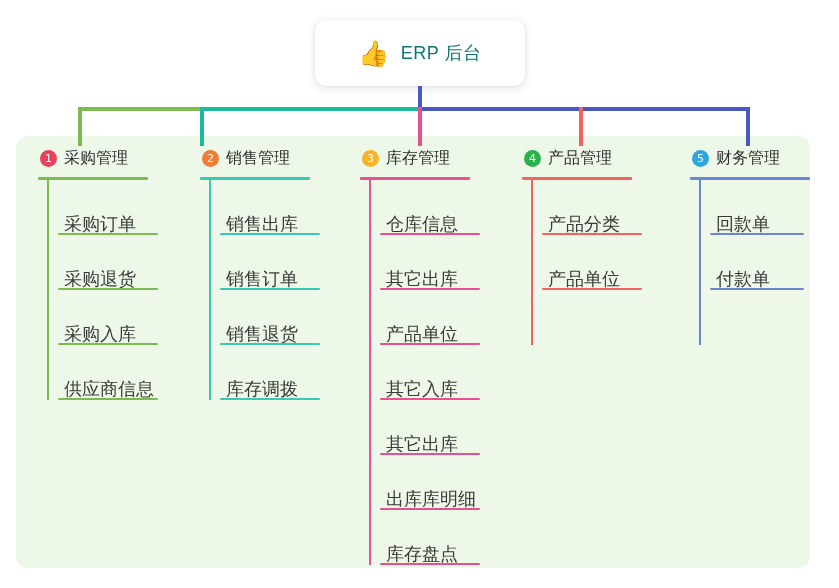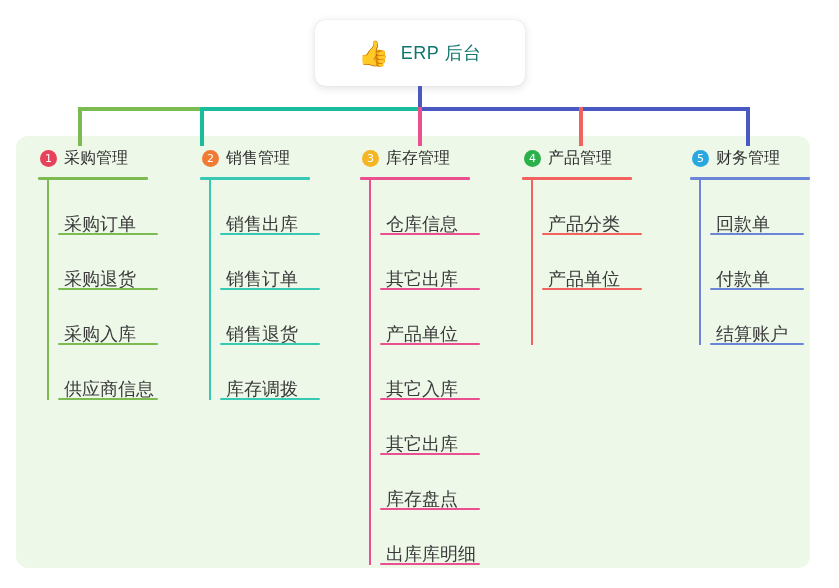--- a/index.html
+++ b/index.html
@@ -267,25 +267,25 @@
       </div>
       <div class="leaf">
         <span class="leaf-label">其它入库</span>
         <div class="leaf-rule" style="background: rgb(234, 79, 144);"></div>
       </div>
       <div class="leaf">
         <span class="leaf-label">其它出库</span>
         <div class="leaf-rule" style="background: rgb(234, 79, 144);"></div>
       </div>
       <div class="leaf">
+        <span class="leaf-label">出库库明细</span>
+        <div class="leaf-rule" style="background: rgb(234, 79, 144);"></div>
+      </div>
+      <div class="leaf">
         <span class="leaf-label">库存盘点</span>
-        <div class="leaf-rule" style="background: rgb(234, 79, 144);"></div>
-      </div>
-      <div class="leaf">
-        <span class="leaf-label">出库库明细</span>
         <div class="leaf-rule" style="background: rgb(234, 79, 144);"></div>
       </div>
     </div>
   </div>
 <div class="column" id="col-4">
     <div class="col-header">
       <span class="badge" style="background: rgb(43, 177, 75);">4</span>
       <span class="col-title">产品管理</span>
     </div>
     <div class="col-rule" style="background: rgb(242, 99, 95); width: 110px;"></div>
@@ -310,18 +310,14 @@
     <div class="branch">
       <div class="spine" style="background: rgb(107, 134, 214); height: 165px;"></div>
       <div class="leaf">
         <span class="leaf-label">回款单</span>
         <div class="leaf-rule" style="background: rgb(107, 134, 214);"></div>
       </div>
       <div class="leaf">
         <span class="leaf-label">付款单</span>
         <div class="leaf-rule" style="background: rgb(107, 134, 214);"></div>
       </div>
-      <div class="leaf">
-        <span class="leaf-label">结算账户</span>
-        <div class="leaf-rule" style="background: rgb(107, 134, 214);"></div>
-      </div>
     </div>
   </div>
 
 </body></html>

